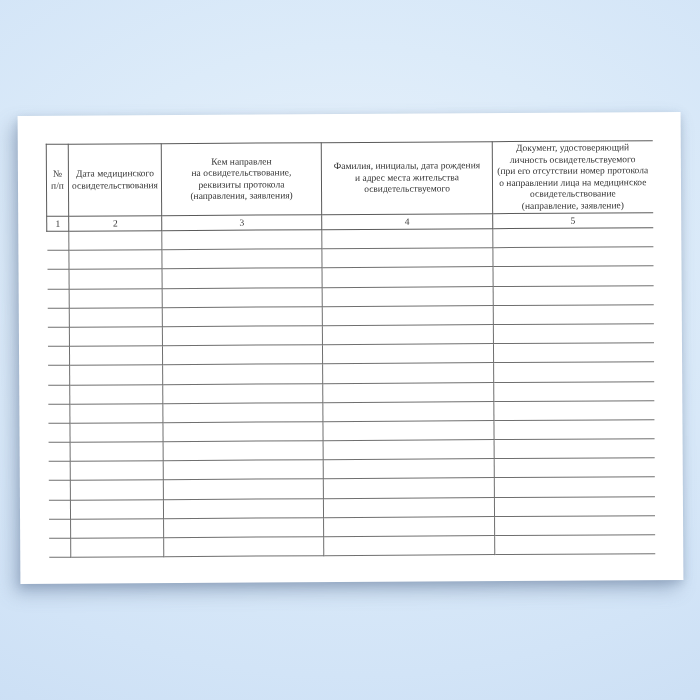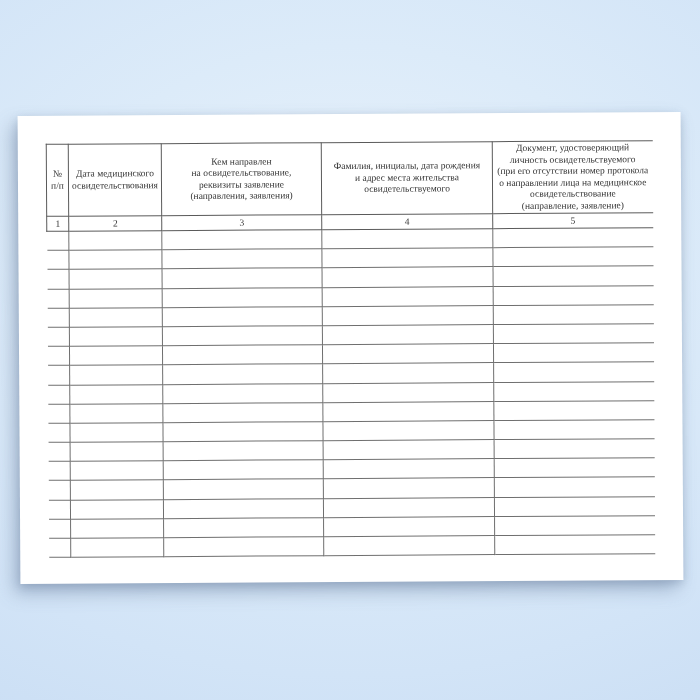--- a/index.html
+++ b/index.html
@@ -89,21 +89,21 @@
         <col style="width: 160px;">
       </colgroup>
     <thead>
       <tr class="head-row">
           <th>№
 п/п</th>
           <th>Дата медицинского
 освидетельствования</th>
           <th>Кем направлен
 на освидетельствование,
-реквизиты заявление
+реквизиты протокола
 (направления, заявления)</th>
           <th>Фамилия, инициалы, дата рождения
 и адрес места жительства
 освидетельствуемого</th>
           <th>Документ, удостоверяющий
 личность освидетельствуемого
 (при его отсутствии номер протокола
 о направлении лица на медицинское
 освидетельствование
 (направление, заявление)</th>

